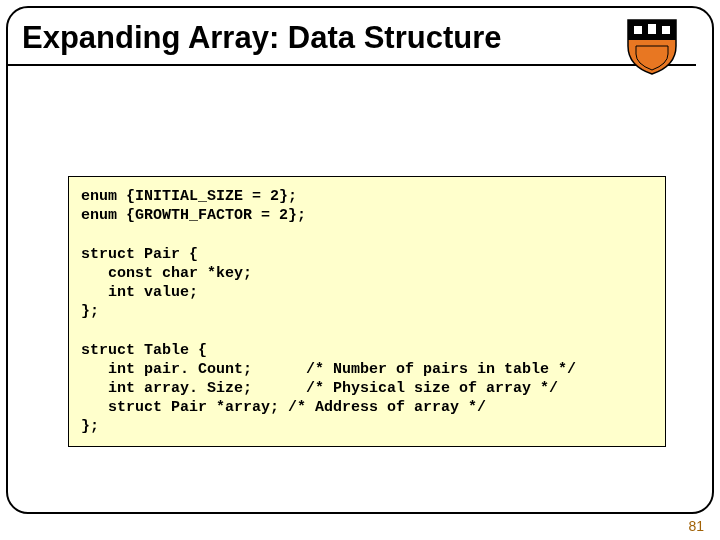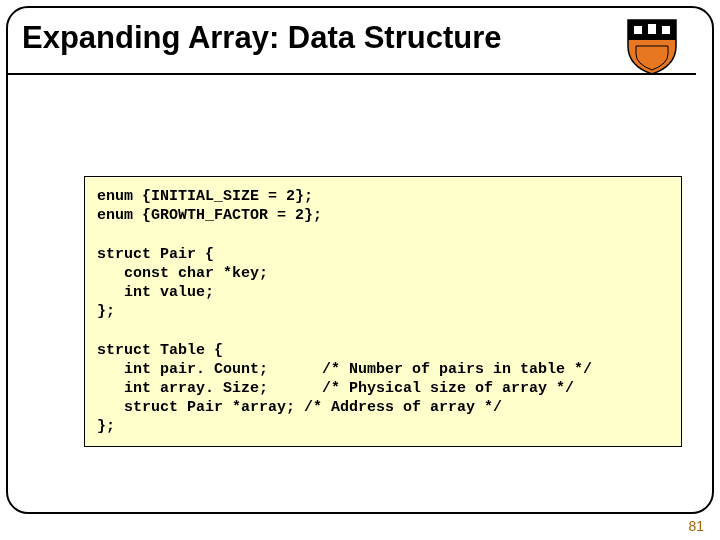--- a/index.html
+++ b/index.html
@@ -18,21 +18,21 @@
     right: 6px;
     bottom: 26px;
     border: 2px solid #000;
     border-radius: 22px;
   }
   .title-region {
     position: absolute;
     top: 0;
     left: 0;
     right: 16px;
-    height: 67px;
+    height: 58px;
     border-bottom: 2px solid #000;
   }
   .slide-title {
     position: absolute;
     top: 12px;
     left: 14px;
     font-size: 31px;
     font-weight: bold;
     color: #000;
     letter-spacing: 0px;
@@ -45,21 +45,20 @@
     height: 60px;
   }
   .code-box {
     position: absolute;
     top: 168px;
     left: 60px;
     width: 598px;
     background: #ffffcc;
     border: 1.5px solid #000;
     padding: 10px 12px 10px 12px;
-    margin-left: 16px;
   }
   .code {
     font-family: "Courier New", Courier, monospace;
     font-weight: bold;
     font-size: 15px;
     line-height: 1.28;
     white-space: pre;
     color: #000;
   }
   .page-num {

